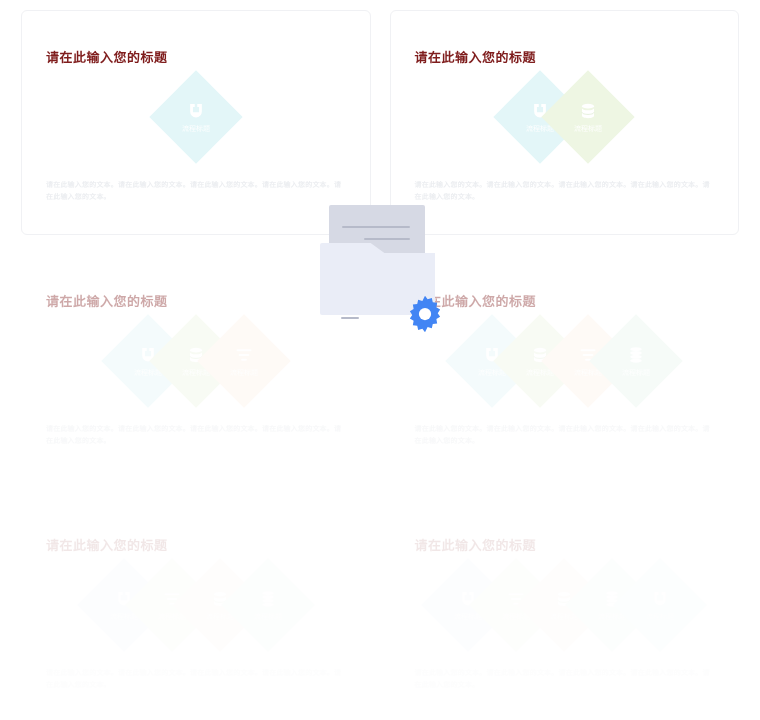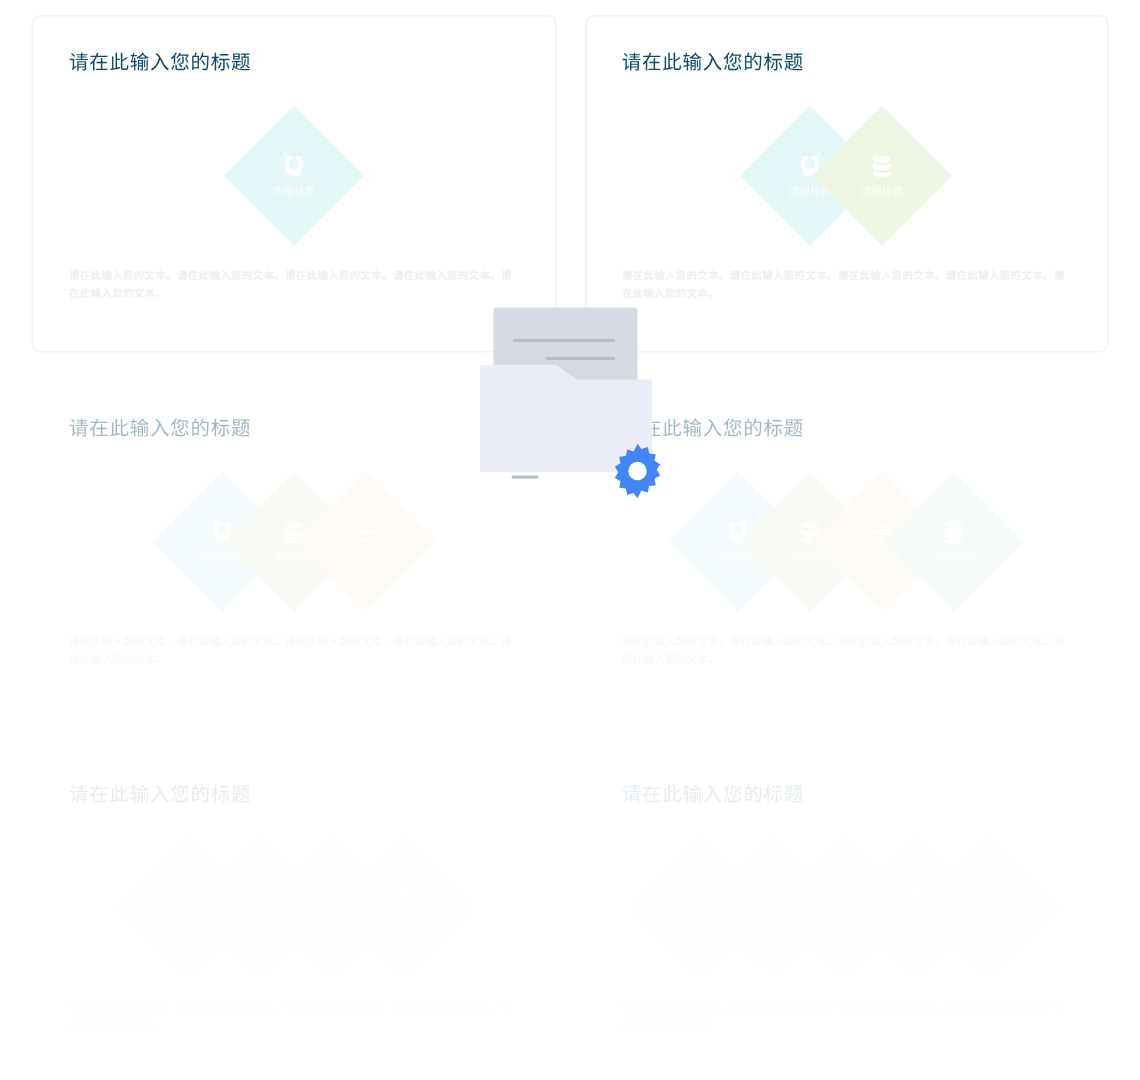--- a/index.html
+++ b/index.html
@@ -43,26 +43,27 @@
   }
 
   
   .row-1 { opacity: 1; }
   .row-2 { opacity: 0.38; }
   .row-3 { opacity: 0.10; }
   .row-2 .card, .row-3 .card { border-color: transparent; }
 
   .card-title {
     font-size: 13px;
-    font-weight: 400;
-    color: #0c4a6e;
+    font-weight: 700;
+    color: #7f1d1d;
     letter-spacing: 0.5px;
     line-height: 18px;
     height: 18px;
     white-space: nowrap;
+    margin-top: 16px;
   }
 
   
   .flow {
     position: absolute;
     left: 0;
     right: 0;
     top: 56px;
     height: 100px;
     display: flex;

